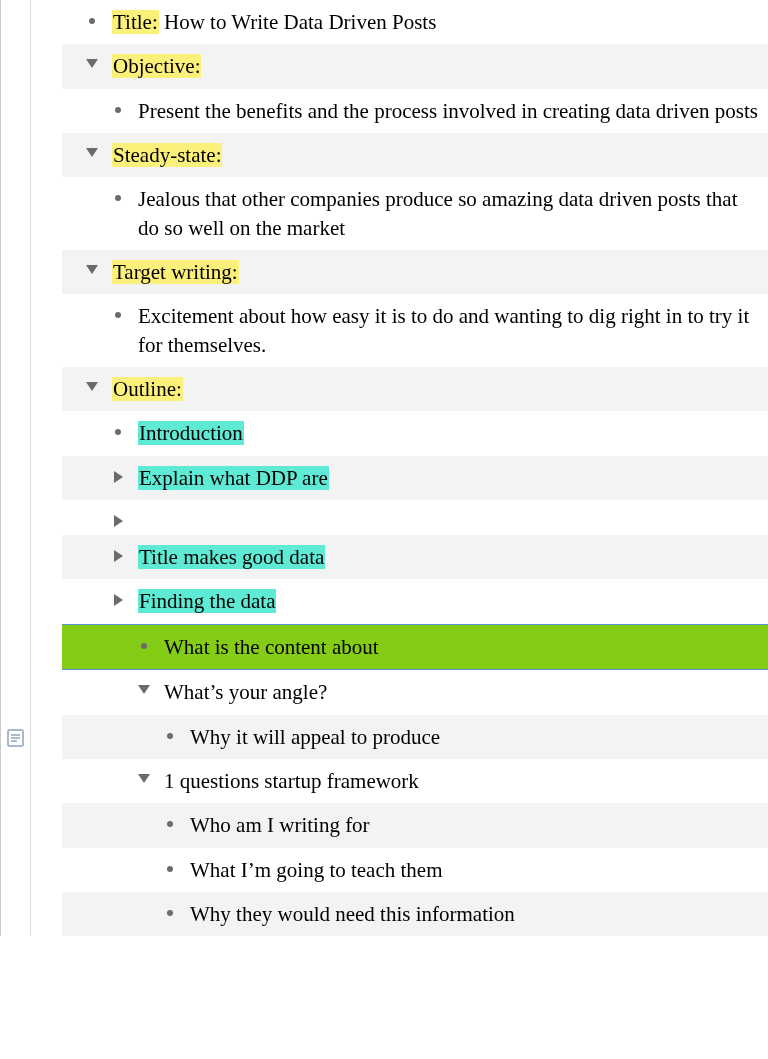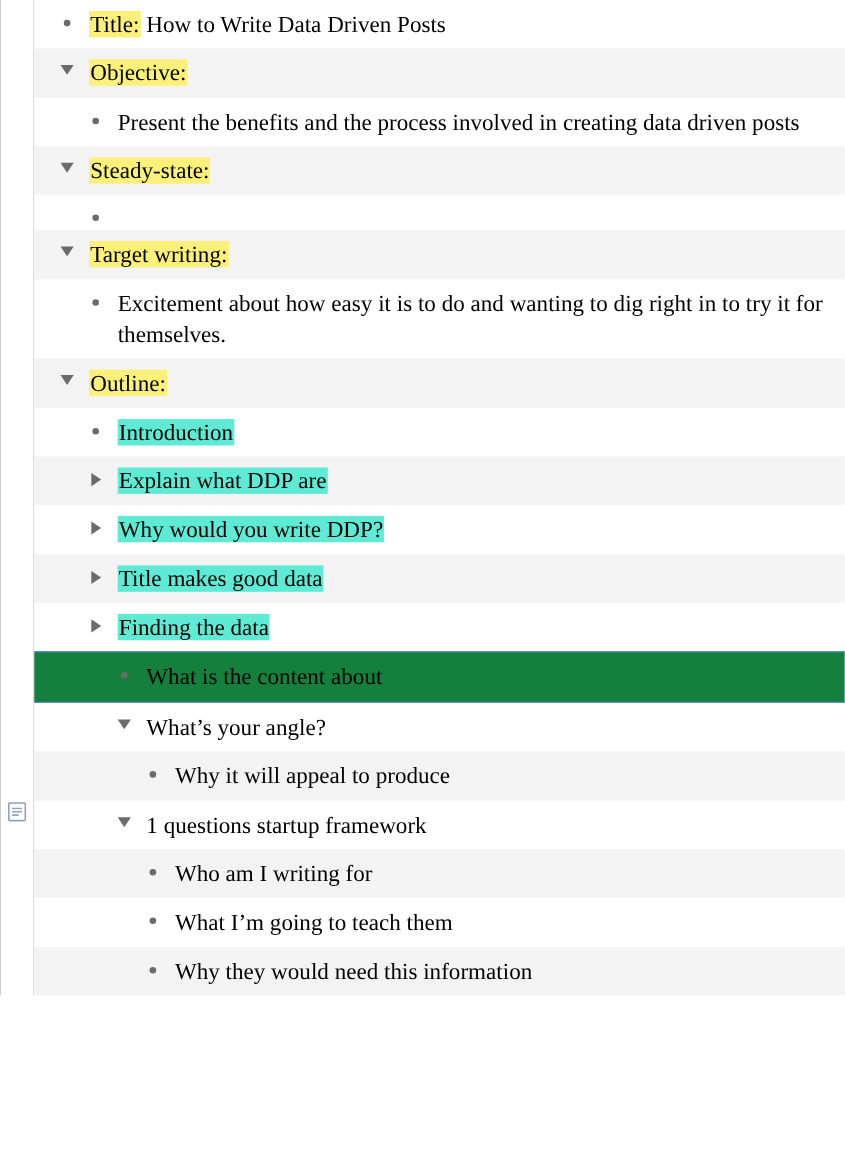--- a/index.html
+++ b/index.html
@@ -8,40 +8,41 @@
     width: 768px;
     font-family: Georgia, "Times New Roman", serif;
     font-size: 21px;
     color: #000;
     background: #fff;
   }
   .container {
     position: relative;
     width: 768px;
     border-left: 1px solid #ccc;
+    padding-left: 31px;
   }
   .margin-col {
     position: absolute;
     left: 0; top: 0; bottom: 0;
     width: 30px;
     border-right: 1px solid #ddd;
     background: #fff;
   }
   .rows {
     margin-left: 30px;
   }
   .row {
     display: flex;
     align-items: flex-start;
     padding: 8px 6px 8px 0;
     line-height: 1.35;
   }
   .row.shaded { background: #f3f3f3; }
   .row.selected {
-    background: #15803d;
+    background: #84cc16;
     border-top: 1px solid #5b8fd6;
     border-bottom: 1px solid #5b8fd6;
   }
   .icon-cell {
     width: 24px;
     flex-shrink: 0;
     display: flex;
     justify-content: center;
     padding-top: 7px;
   }
@@ -121,20 +122,21 @@
       <div class="icon-cell">
           <div class="chevron down"></div>
         </div>
       <div class="text-cell"><span class="hl-yellow">Steady-state:</span></div>
     </div>
 
     <div class="row indent-2">
       <div class="icon-cell">
           <div class="bullet"></div>
         </div>
+      <div class="text-cell">Jealous that other companies produce so amazing data driven posts that do so well on the market</div>
     </div>
 
     <div class="row indent-1 shaded">
       <div class="icon-cell">
           <div class="chevron down"></div>
         </div>
       <div class="text-cell"><span class="hl-yellow">Target writing:</span></div>
     </div>
 
     <div class="row indent-2">
@@ -162,21 +164,20 @@
       <div class="icon-cell">
           <div class="chevron right"></div>
         </div>
       <div class="text-cell"><span class="hl-green">Explain what DDP are</span></div>
     </div>
 
     <div class="row indent-2">
       <div class="icon-cell">
           <div class="chevron right"></div>
         </div>
-      <div class="text-cell"><span class="hl-green">Why would you write DDP?</span></div>
     </div>
 
     <div class="row indent-2 shaded">
       <div class="icon-cell">
           <div class="chevron right"></div>
         </div>
       <div class="text-cell"><span class="hl-green">Title makes good data</span></div>
     </div>
 
     <div class="row indent-2">

